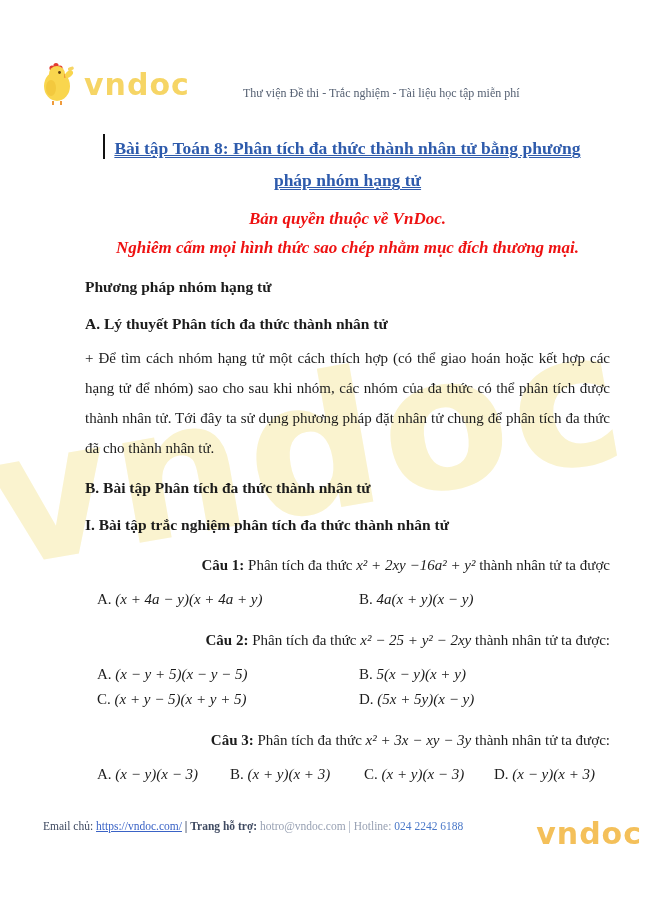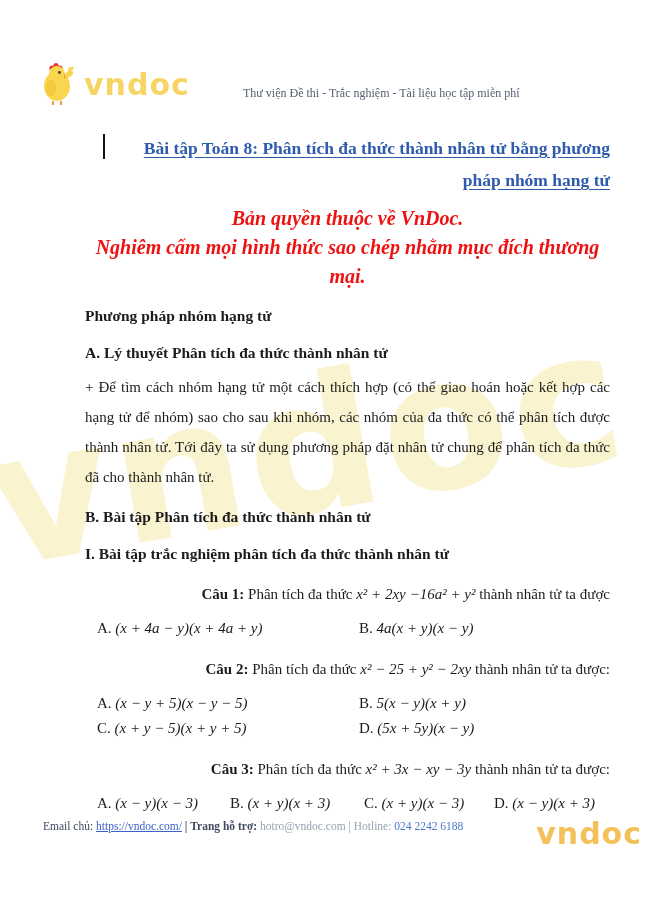--- a/index.html
+++ b/index.html
@@ -15,26 +15,26 @@
   
   .logo{position:absolute;left:38px;top:60px;display:flex;align-items:center;gap:4px;z-index:2;}
   .logo-text{font-family:"DejaVu Sans",sans-serif;font-weight:800;font-size:30px;
              color:#f6d565;letter-spacing:1px;line-height:46px;}
   .tagline{position:absolute;left:243px;top:61px;font-size:12px;color:#556072;z-index:2;margin-top:25px;}
 
   
   .content{position:absolute;left:85px;top:130px;width:525px;font-size:15px;z-index:1;}
   .caret{position:absolute;left:103px;top:134px;width:2px;height:25px;background:#111;z-index:3;}
 
-  .title{margin:2px 0 0;text-align:right;font-size:17.5px;font-weight:bold;
-         color:#2e5bac;line-height:32px;}
+  .title{margin:2px 0 0;text-align:center;font-size:17.5px;font-weight:bold;
+         color:#2e5bac;line-height:32px;text-decoration:underline;}
   .t-line{display:block;text-decoration:underline;text-underline-offset:3px;}
 
   .copyright{margin-top:8px;text-align:center;color:#ee1111;font-weight:bold;
-             font-style:italic;font-size:20px;line-height:29px;}
+             font-style:italic;font-size:17px;line-height:29px;}
 
   .h2{font-size:15.5px;font-weight:bold;margin:13px 0 0;line-height:24px;}
   .para{margin:7px 0 0;line-height:30px;text-align:justify;}
 
   .q-line{margin:15px 0 0;line-height:26px;text-align:right;}
   .q-label{font-weight:bold;}
   .math{font-style:italic;font-family:"Liberation Serif","DejaVu Serif",serif;}
 
   .opt-grid{margin-top:9px;display:grid;line-height:25px;margin-left:12px;}
   .two-col{grid-template-columns:262px 1fr;}

